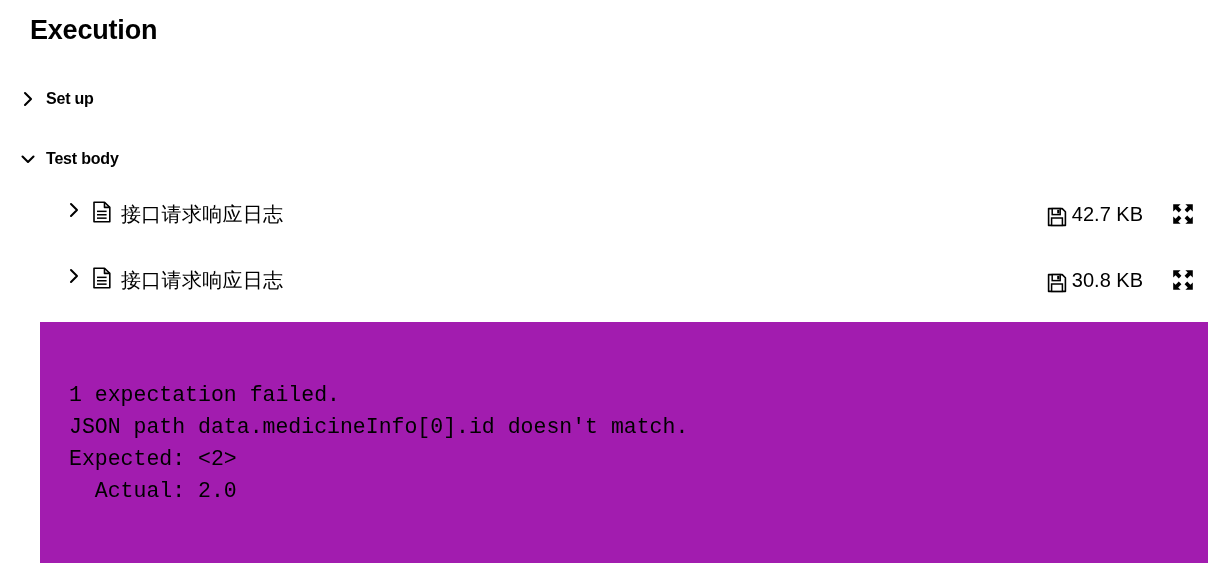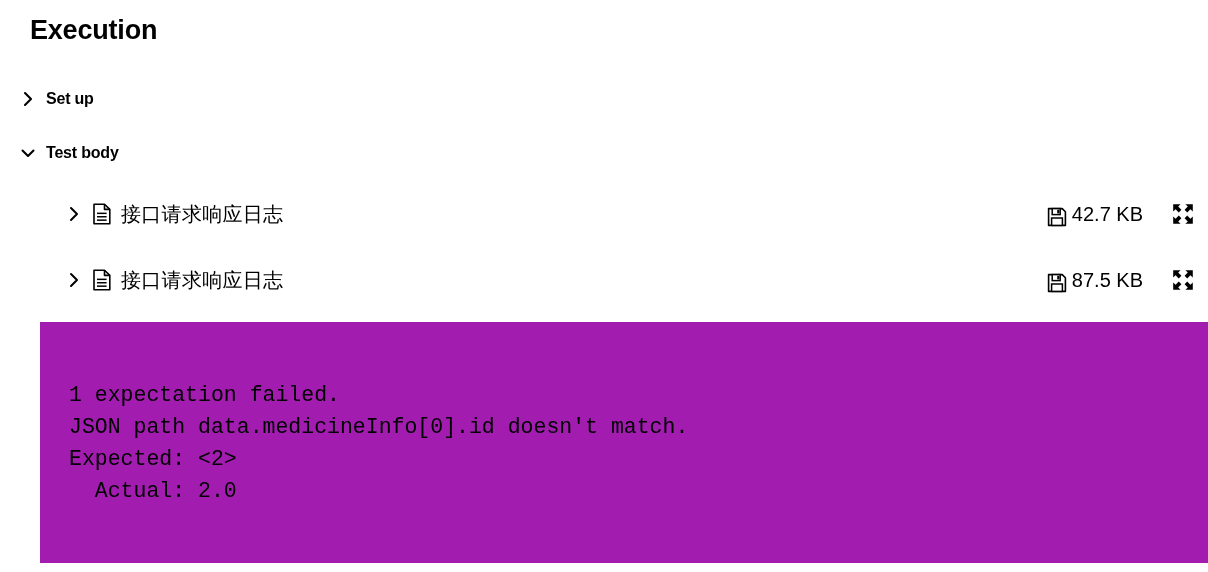--- a/index.html
+++ b/index.html
@@ -45,21 +45,21 @@
     height: 28px;
     cursor: pointer;
     user-select: none;
   }
   .section-header .sec-label {
     font-size: 16px;
     font-weight: bold;
     letter-spacing: -0.2px;
   }
   #sec-setup  { top: 85px; }
-  #sec-body   { top: 139px; }
+  #sec-body   { top: 145px; }
 
   
   .chev {
     width: 18px;
     height: 18px;
     display: inline-block;
     flex: 0 0 auto;
   }
   .chev svg { display: block; }
 
@@ -72,21 +72,20 @@
     display: flex;
     align-items: center;
     cursor: pointer;
     user-select: none;
   }
   #row-0 { top: 194px; }
   #row-1 { top: 260px; }
 
   .attach-left {
     display: flex;
-    align-items: center;
     gap: 9px;
     padding-left: 57px;
   }
   .attach-name {
     font-size: 20px;
     letter-spacing: 0.3px;
     line-height: 26px;
   }
 
   .attach-right {
@@ -232,21 +231,21 @@
     <div class="attach-right">
       <span class="size-group">
         <span class="icon-save">
           <svg viewBox="0 0 20 20" width="20" height="20" aria-hidden="true">
             <path d="M1.6 1.6 H15.2 L18.4 4.8 V18.4 H1.6 Z" fill="#fff" stroke="#000" stroke-width="1.6" stroke-linejoin="round"></path>
             <rect x="5.2" y="1.6" width="8" height="6" fill="#fff" stroke="#000" stroke-width="1.5"></rect>
             <rect x="10.2" y="2.8" width="2.2" height="3.6" fill="#000"></rect>
             <rect x="4.6" y="11" width="10.8" height="7.4" fill="#fff" stroke="#000" stroke-width="1.5"></rect>
           </svg>
         </span>
-        <span class="attach-size">87.5 KB</span>
+        <span class="attach-size">30.8 KB</span>
       </span>
       <span class="expand-btn">
         <span class="icon-exp">
           <svg viewBox="0 0 22 22" width="22" height="22" aria-hidden="true">
             <path d="M1.2 1.2 H8.6 L6.2 3.6 L9.4 6.8 L6.8 9.4 L3.6 6.2 L1.2 8.6 Z" fill="#000"></path>
             <path d="M20.8 1.2 V8.6 L18.4 6.2 L15.2 9.4 L12.6 6.8 L15.8 3.6 L13.4 1.2 Z" fill="#000"></path>
             <path d="M1.2 20.8 V13.4 L3.6 15.8 L6.8 12.6 L9.4 15.2 L6.2 18.4 L8.6 20.8 Z" fill="#000"></path>
             <path d="M20.8 20.8 H13.4 L15.8 18.4 L12.6 15.2 L15.2 12.6 L18.4 15.8 L20.8 13.4 Z" fill="#000"></path>
           </svg>
         </span>

